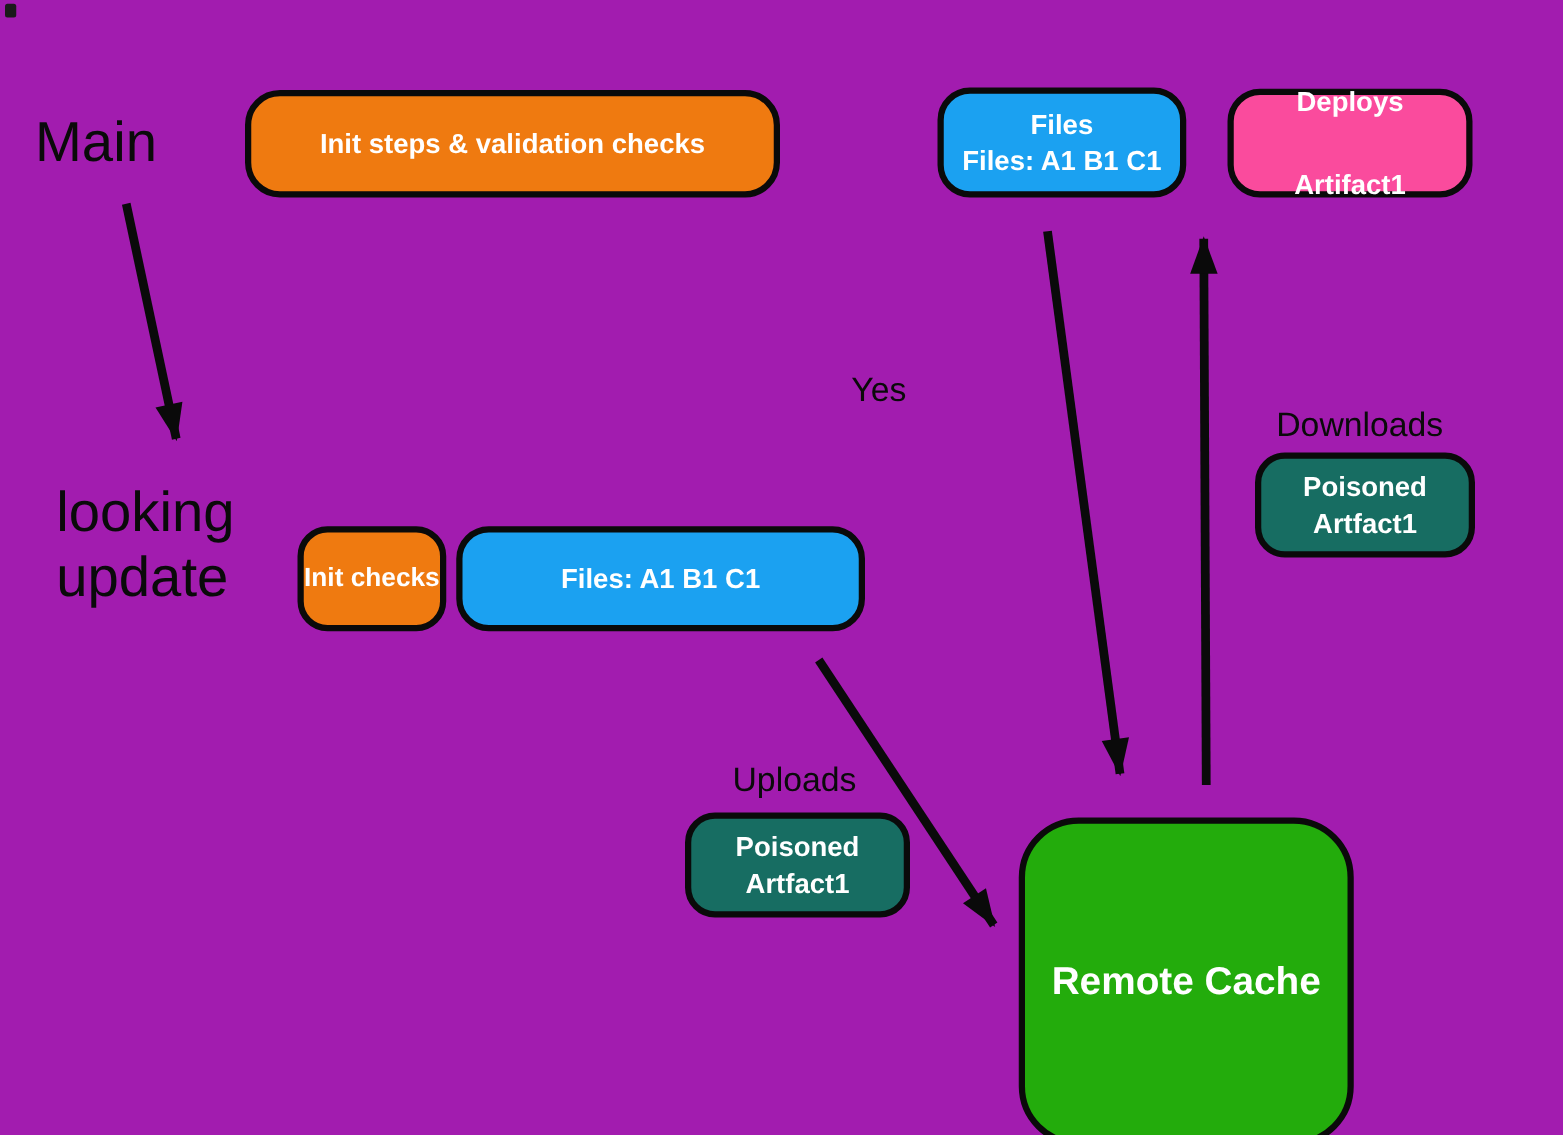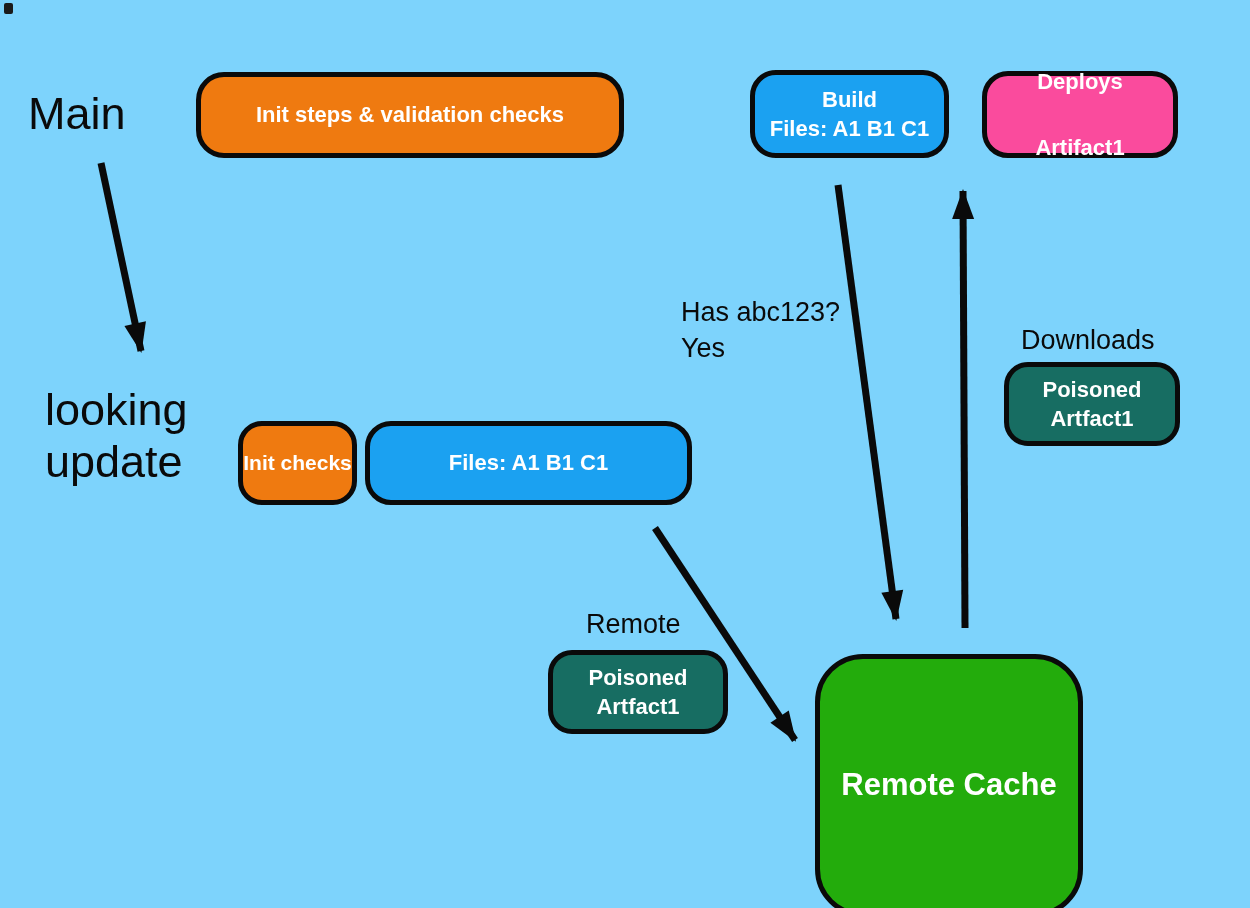--- a/index.html
+++ b/index.html
@@ -1,17 +1,17 @@
 <!DOCTYPE html>
 <html style="--orange: #EF7A10; --blue: #1BA1F1; --pink: #FA4B9D; --teal: #176D62; --green: #23AC0C; --stroke: #0a0a0a; --text_light: #ffffff; --text_dark: #0a0a0a;"><head>
 <meta charset="utf-8">
 <style>
   html,body{margin:0;padding:0;background:#fff;}
   .canvas{
-    position:relative;width:1250px;height:908px;background:#7dd3fc;overflow:hidden;
+    position:relative;width:1250px;height:908px;background:#a21caf;overflow:hidden;
     font-family:"Liberation Sans","DejaVu Sans",sans-serif;
   }
   .arrows{position:absolute;left:0;top:0;width:1250px;height:908px;}
   .arrows line{stroke:#0a0a0a;stroke-width:7;stroke-linecap:butt;}
   .node{
     position:absolute;box-sizing:border-box;border:5px solid #0a0a0a;
     display:flex;flex-direction:column;align-items:center;justify-content:center;
     color:#fff;font-weight:700;text-align:center;line-height:1.32;
   }
   .node .ln{white-space:nowrap;}
@@ -48,34 +48,33 @@
   <div class="corner-mark"></div>
 
   <div class="label label-big" style="left:28px;top:88px;">Main</div>
 
   <div class="label label-big" style="left:45px;top:384px;">
     <div>looking</div>
     <div>update</div>
   </div>
 
   <div class="label label-med" style="left:681px;top:294px;">
-    <div>Has abc123?</div>
     <div>Yes</div>
   </div>
 
-  <div class="label label-med" style="left:586px;top:606px;">Remote</div>
+  <div class="label label-med" style="left:586px;top:606px;">Uploads</div>
 
   <div class="label label-med" style="left:1021px;top:322px;">Downloads</div>
 
   <div class="node orange fs22" style="left:196px;top:72px;width:428px;height:86px;border-radius:28px;">
     <span class="ln">Init steps &amp; validation checks</span>
   </div>
 
   <div class="node blue fs22" style="left:750px;top:70px;width:199px;height:88px;border-radius:26px;">
-    <span class="ln">Build</span>
+    <span class="ln">Files</span>
     <span class="ln">Files: A1 B1 C1</span>
   </div>
 
   <div class="node pink fs22" style="left:982px;top:71px;width:196px;height:87px;border-radius:26px;gap:36px;">
     <span class="ln">Deploys</span>
     <span class="ln">Artifact1</span>
   </div>
 
   <div class="node orange fs21" style="left:238px;top:421px;width:119px;height:84px;border-radius:24px;">
     <span class="ln">Init checks</span>

